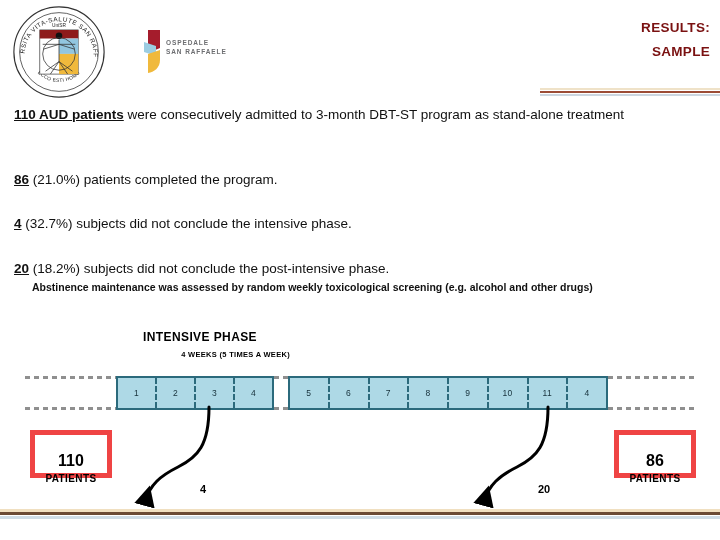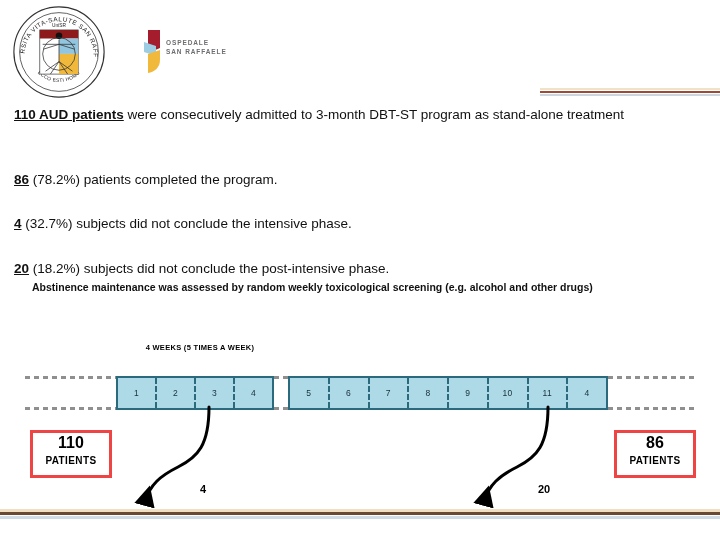--- a/index.html
+++ b/index.html
@@ -96,22 +96,23 @@
     font-weight: bold;
     letter-spacing: 0.4px;
     color: #000;
     white-space: nowrap;
   }
   .phase-sub {
     font-size: 7.5px;
     font-weight: bold;
     letter-spacing: 0.3px;
     color: #000;
-    margin-top: 13px;
+    margin-top: 6px;
     white-space: nowrap;
+    text-align: right;
   }
   #phase-intensive { left: 110px; top: 330px; width: 180px; }
   #phase-post      { left: 330px; top: 330px; width: 320px; }
 
   
   #timeline {
     position: absolute;
     left: 0; top: 372px;
     width: 720px; height: 42px;
   }
@@ -141,25 +142,25 @@
     box-sizing: border-box;
     letter-spacing: 0.5px;
   }
   .cell:first-child { border-left: none; }
   #bar-intensive { left: 116px; width: 158px; }
   #bar-post      { left: 288px; width: 320px; }
 
   
   .pbox {
     position: absolute;
-    border: 3px solid #ef4444;
+    border: 5px solid #ef4444;
     box-sizing: border-box;
     text-align: center;
     background: #ffffff;
-    padding-top: 0;
+    padding-top: 16px;
   }
   .pbox .num {
     font-size: 16px;
     font-weight: bold;
     line-height: 20px;
     color: #000;
   }
   .pbox .lbl {
     font-size: 10px;
     font-weight: bold;
@@ -232,48 +233,53 @@
   <svg class="logo-osp" viewBox="0 0 110 50">
     <path d="M8,4 L20,4 L20,22 L8,27 Z" fill="#a51c2c"></path>
     <path d="M4,16 L16,20 L16,30 L4,26 Z" fill="#9ccde2"></path>
     <path d="M8,28 L20,24 L20,34 C20,42 14,46 8,47 Z" fill="#f0b93c"></path>
   </svg>
   <div class="osp-text">
     <div>OSPEDALE</div>
     <div>SAN RAFFAELE</div>
   </div>
 
+  <div id="header-title">
+    <div>RESULTS:</div>
+    <div>SAMPLE</div>
+  </div>
 
   <div id="header-rule">
     <div class="r1"></div>
       <div class="r2"></div>
       <div class="r3"></div>
       <div class="r4"></div>
   </div>
 </div>
 
 <div class="para" id="para-1">
   <b>110 AUD patients</b><span> were consecutively admitted to 3-month DBT-ST program as stand-alone treatment</span>
 </div>
 
 <div class="para" id="para-2">
-  <b>86</b><span> (78.2%) patients completed the program.</span>
+  <b>86</b><span> (21.0%) patients completed the program.</span>
 </div>
 
 <div class="para" id="para-3">
   <b>4</b><span> (32.7%) subjects did not conclude the intensive phase.</span>
 </div>
 
 <div class="para" id="para-4">
   <b>20</b><span> (18.2%) subjects did not conclude the post-intensive phase.</span>
 </div>
 
 <div class="para" id="para-5">Abstinence maintenance was assessed by random weekly toxicological screening (e.g. alcohol and other drugs)</div>
 
 <div class="phase-head" id="phase-intensive">
+  <div class="phase-title">INTENSIVE PHASE</div>
   <div class="phase-sub">4 WEEKS (5 TIMES A WEEK)</div>
 </div>
 
 <div class="phase-head" id="phase-post">
 </div>
 
 <div id="timeline">
   <div class="dash-line" style="left:25px; top:4px;  width:92px;"></div>
   <div class="dash-line" style="left:25px; top:35px; width:92px;"></div>
   <div class="dash-line" style="left:274px; top:4px;  width:15px;"></div>

